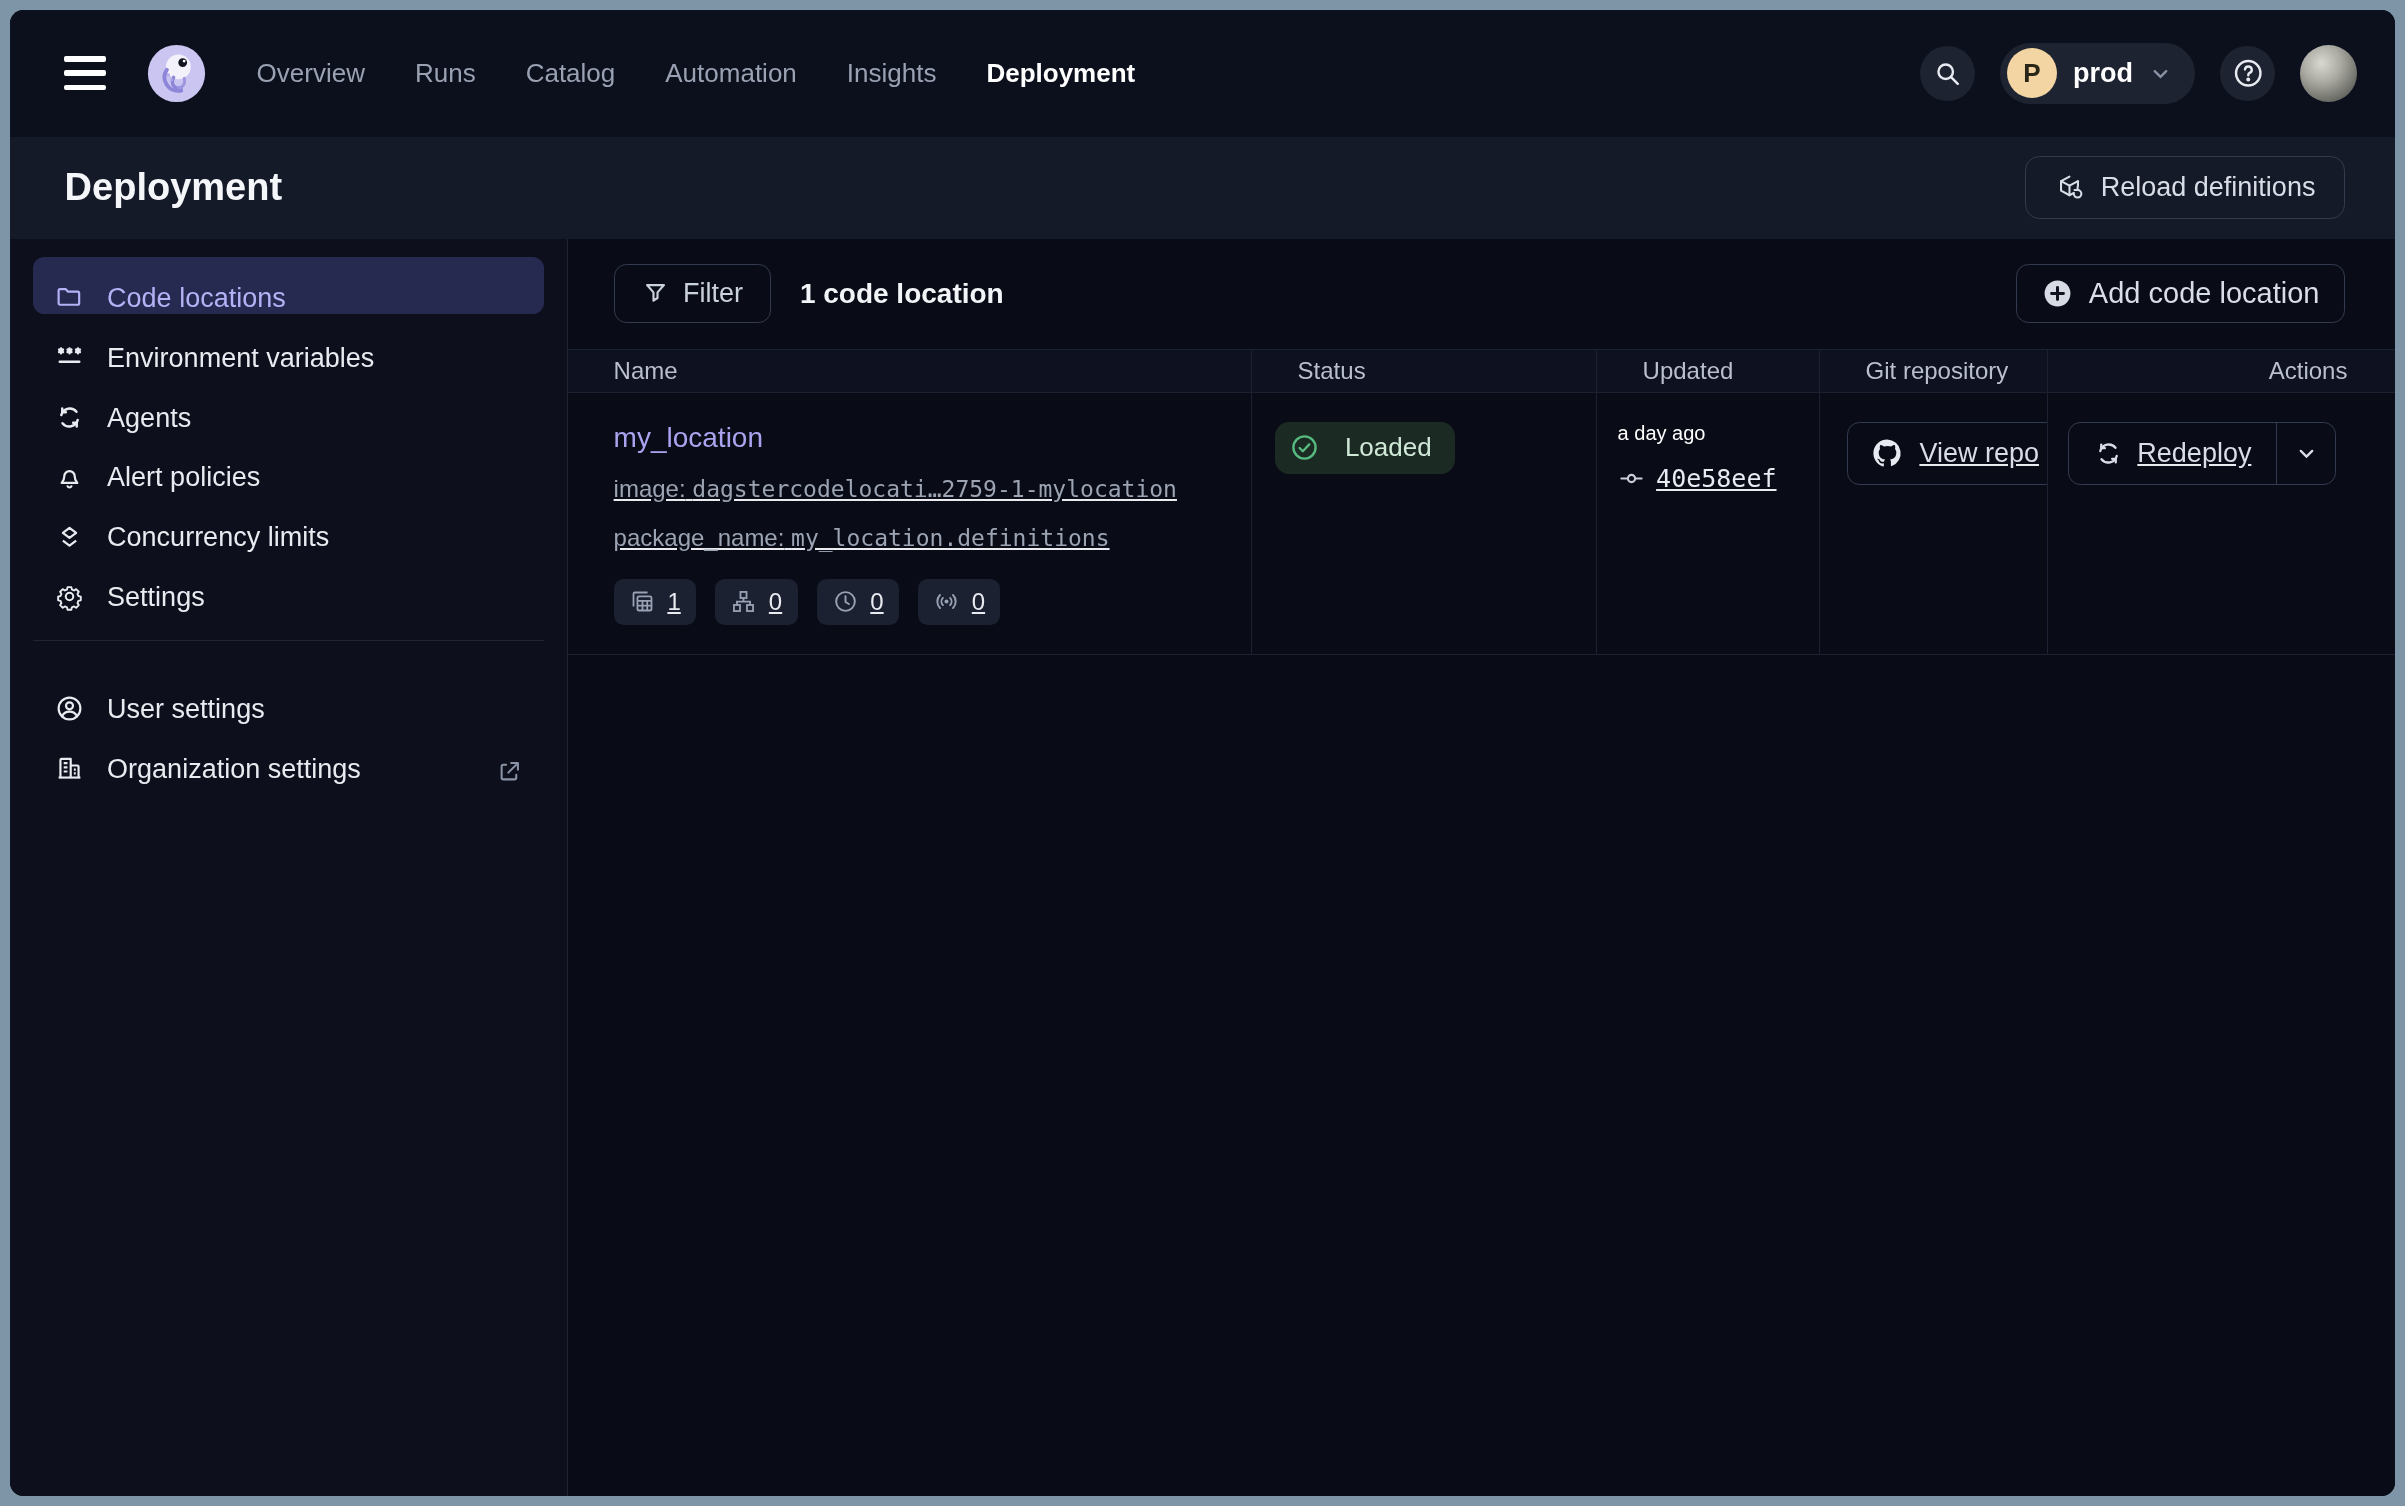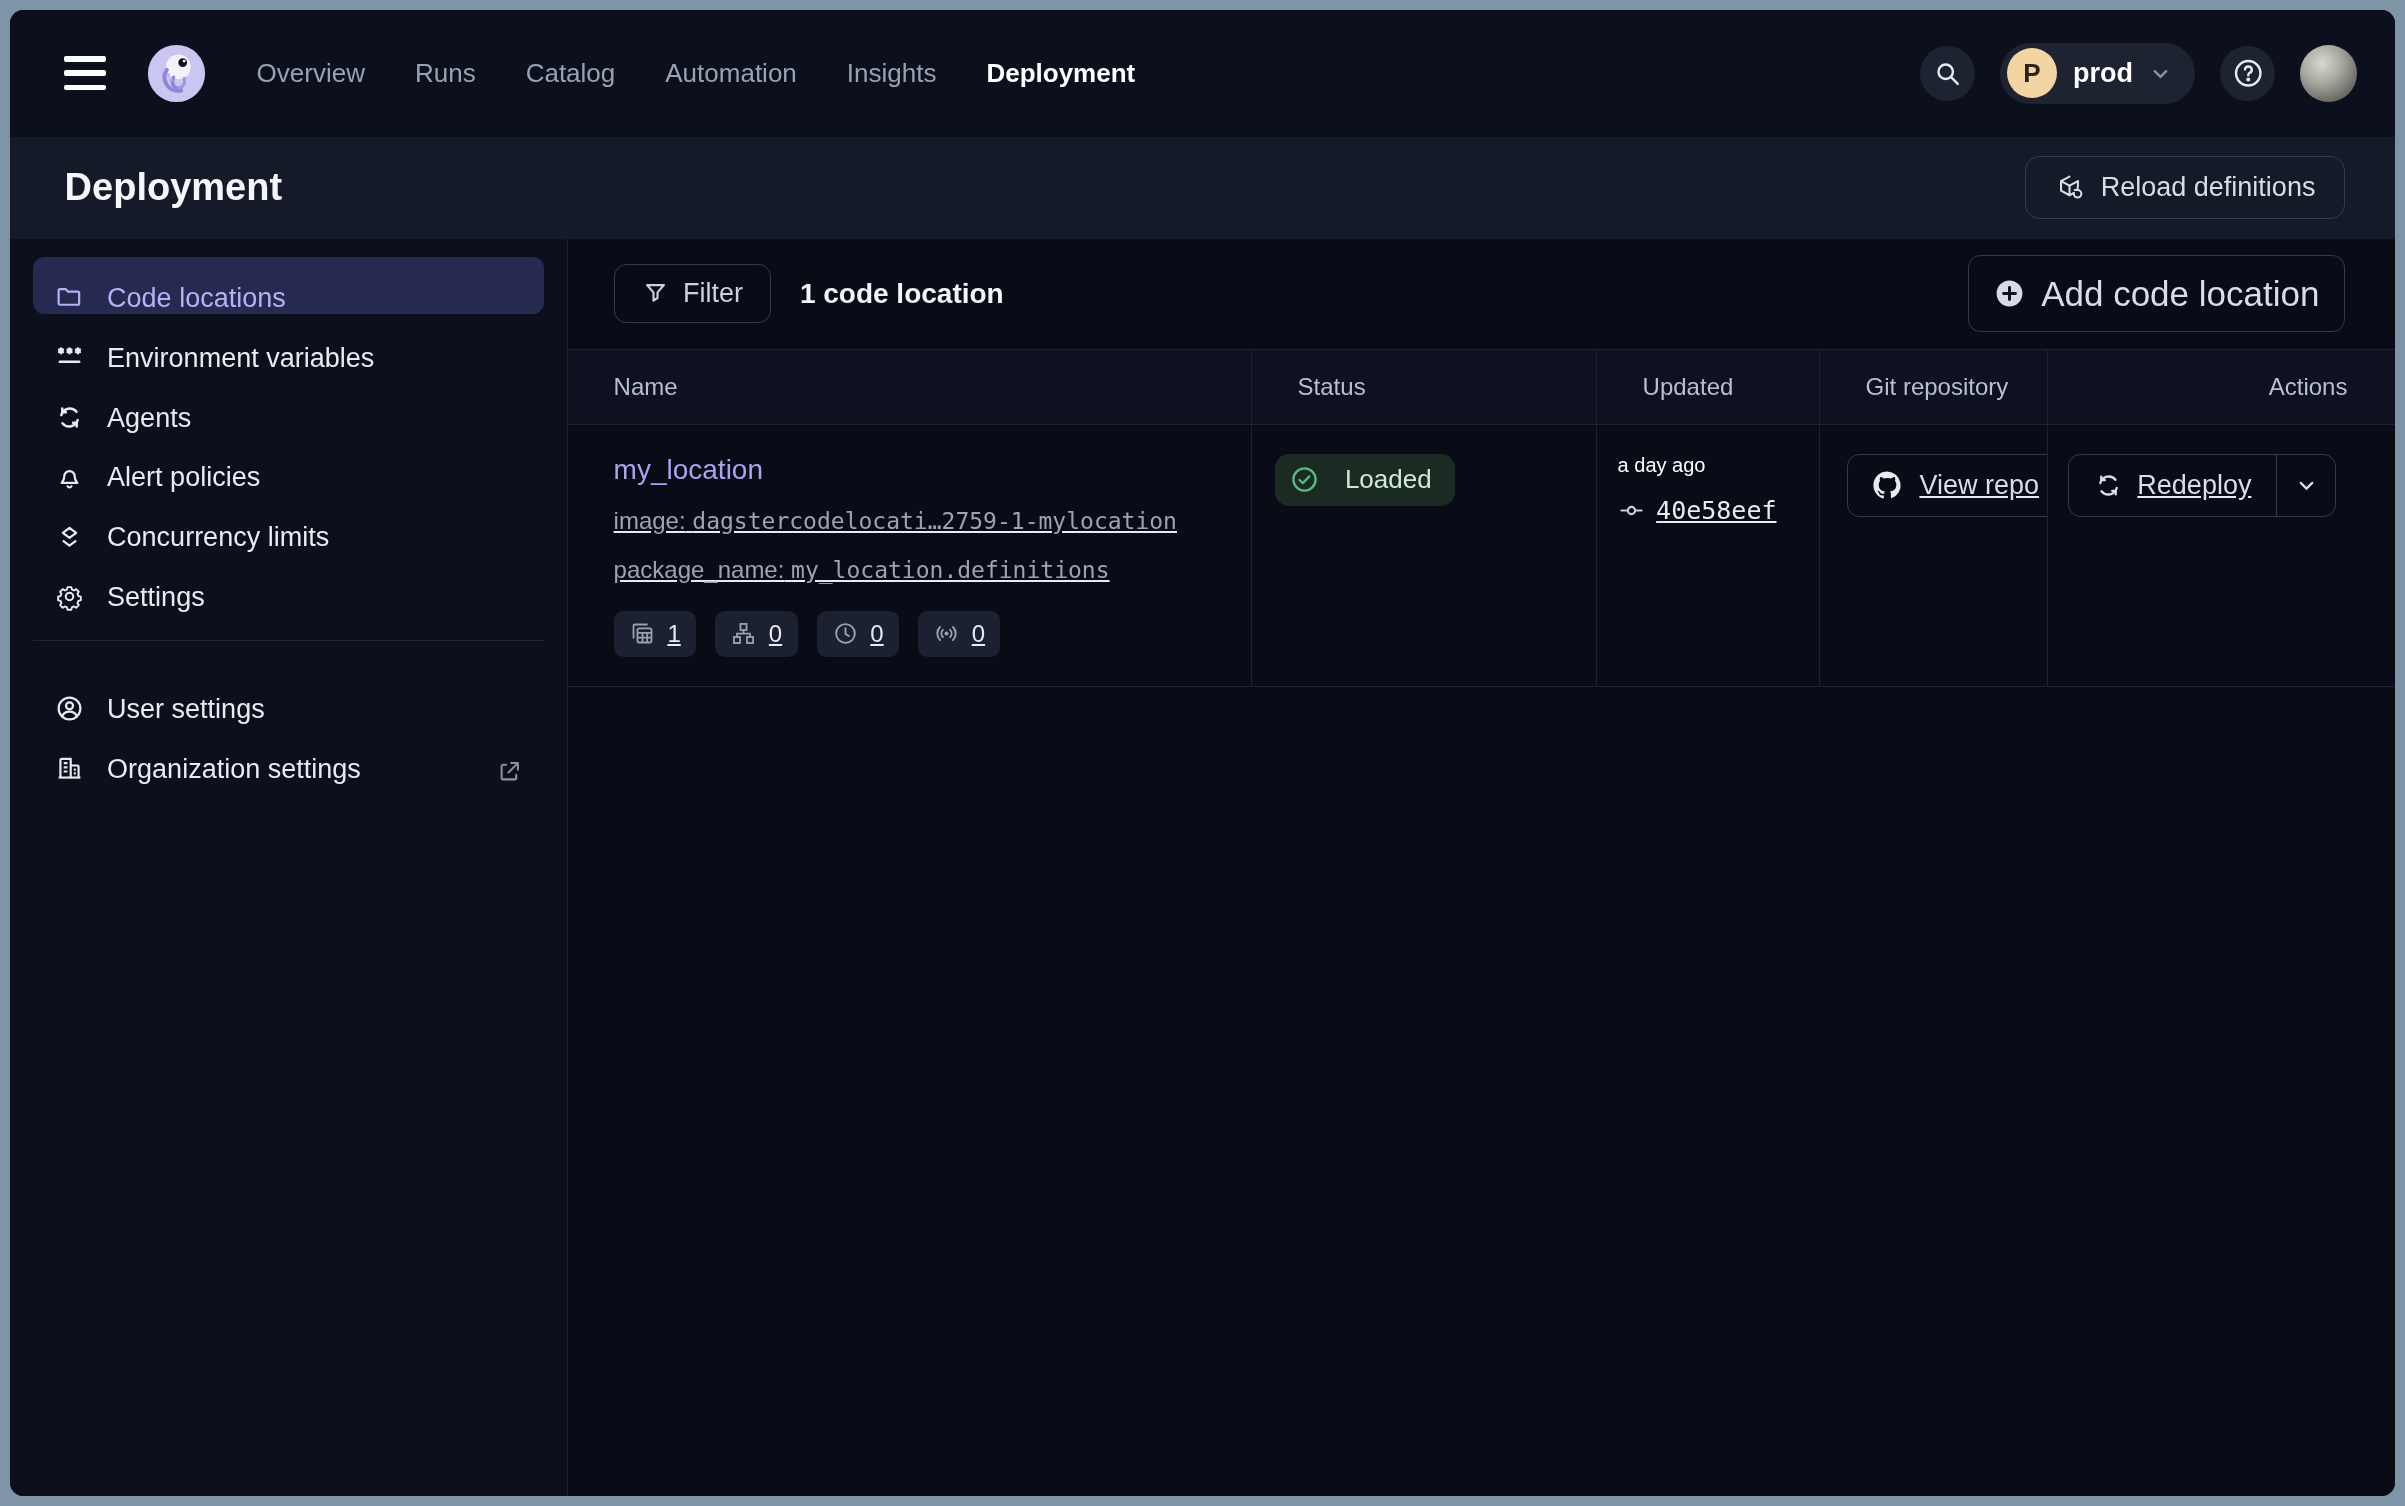--- a/index.html
+++ b/index.html
@@ -37,24 +37,24 @@
   .side-item .s-icon { width:32.5px; height:32.5px; flex:none; display:flex; align-items:center; justify-content:center; }
   .side-item.active { background:#272A50; color:#B5B1F6; }
   .side-divider { height:1px; background:#1F2534; margin:27px 23px; }
   .ext-icon { margin-left:auto; color:#8A93A5; display:flex; }
 
   
   .content { flex:1; display:flex; flex-direction:column; background:#090C16; min-width:0; }
   .toolbar { height:110px; flex:none; display:flex; align-items:center; padding:0 50px 0 46px; }
   .filter-btn { height:59px; gap:14.3px; padding:0 27px; border-radius:12.4px; font-size:27px; color:#CBD1DD; }
   .count { margin-left:29px; font-size:28px; font-weight:700; color:#F2F4F8; }
-  .add-btn { margin-left:auto; height:77px; gap:16.3px; padding:0 25px; border-radius:12.4px; font-size:35px;justify-content:flex-end; }
+  .add-btn { margin-left:auto; height:59px; gap:16.3px; padding:0 25px; border-radius:12.4px; font-size:29px;justify-content:flex-end; }
 
   .grid5 { display:grid; grid-template-columns:683px 345px 223px 228px 1fr; }
-  .table-header { height:76px; flex:none; border-top:1px solid #1C2232; border-bottom:1px solid #1C2232; background:#0D1120; }
+  .table-header { height:44px; flex:none; border-top:1px solid #1C2232; border-bottom:1px solid #1C2232; background:#0D1120; }
   .th { display:flex; align-items:center; padding-left:46px; font-size:24px; color:#B9BFCC; }
   .th + .th { border-left:1px solid #1C2232; }
   .th.right { justify-content:flex-end; padding-right:48px; padding-left:0; }
 
   .table-row { flex:none; border-bottom:1px solid #1C2232; }
   .td { padding:29px 0 29px 46px;text-decoration:underline; }
   .td + .td { border-left:1px solid #1C2232; }
   .loc-name { color:#A9A3F0; font-size:28px; cursor:pointer; display:inline-block; }
   .meta { margin-top:21px; font-size:24px; color:#9CA4B4; }
   .mono { font-family:"DejaVu Sans Mono", monospace; font-size:23px; }

